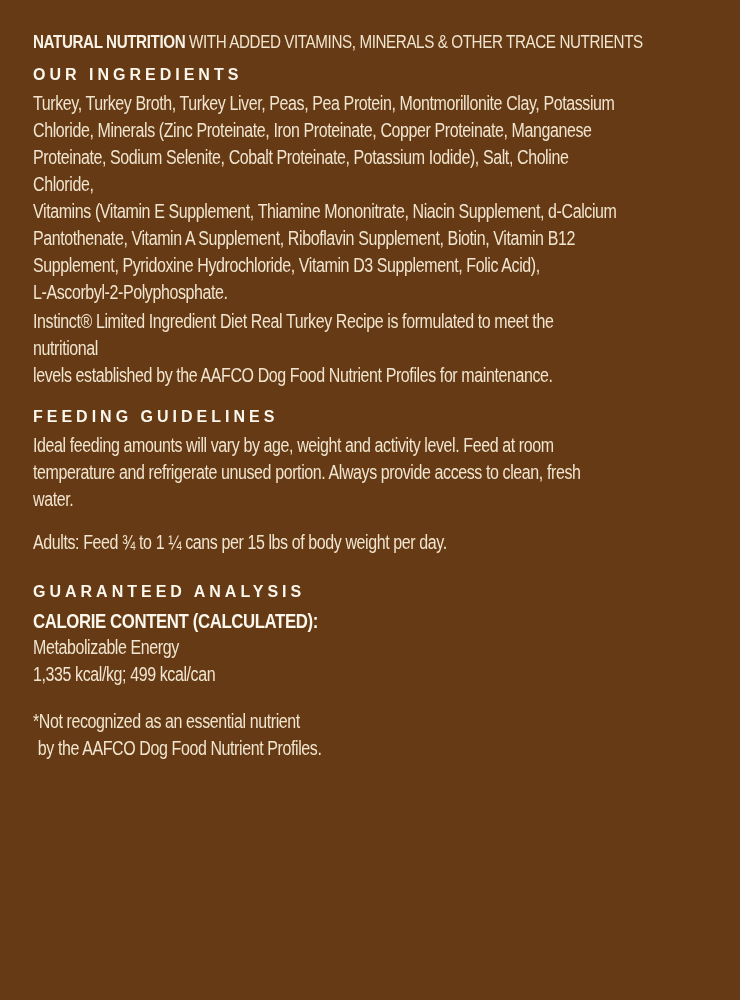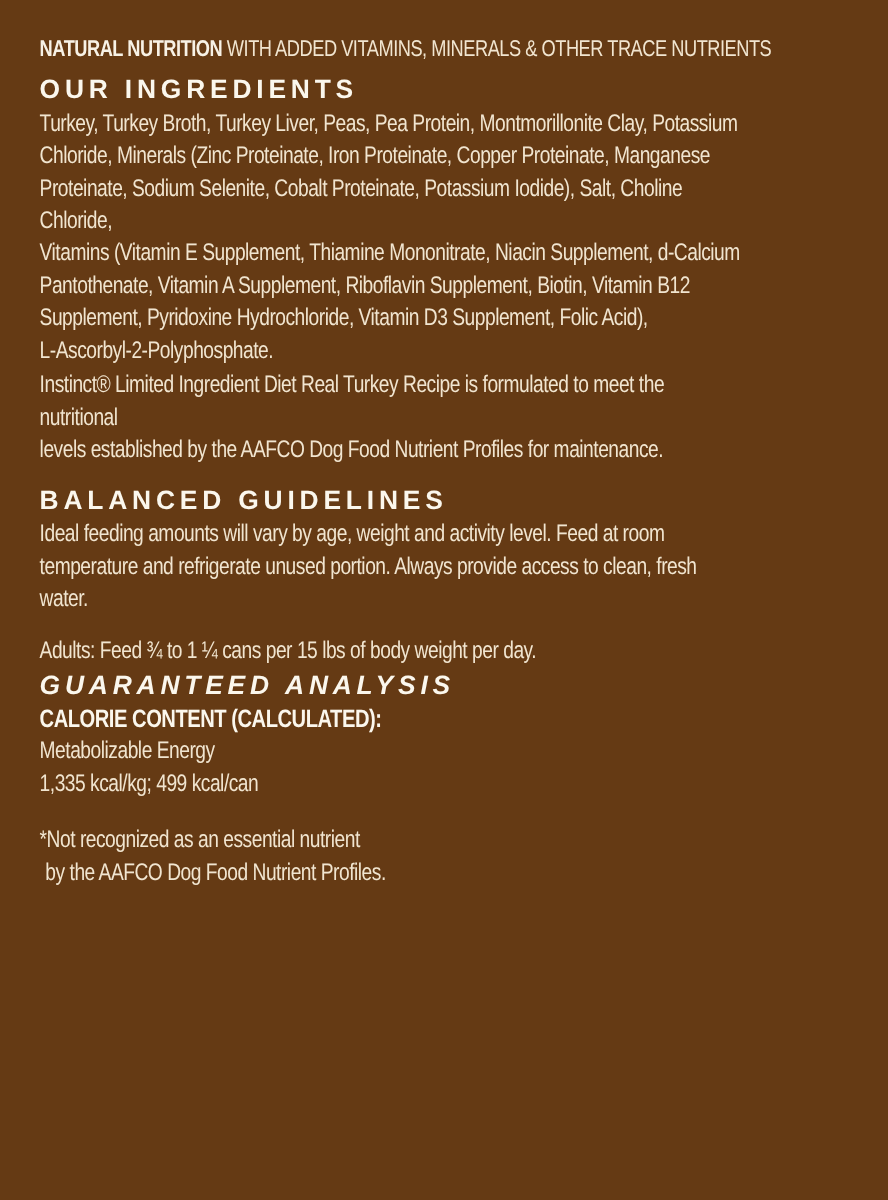--- a/index.html
+++ b/index.html
@@ -25,28 +25,28 @@
   .tagline {
     font-size: 19px;
     line-height: 24px;
     color: #f1e5d0;
     white-space: nowrap;
   }
   .tagline .strong { font-weight: 700; color: #f8f2e6; }
   .section-title {
     font-family: "Liberation Sans", sans-serif;
     font-weight: 700;
-    font-size: 22px;
+    font-size: 16px;
     line-height: 26px;
     letter-spacing: 4px;
     color: #fbf7ed;
     margin: 15px 0 2px 0;
   }
   .section-title.first { margin-top: 8px; }
-  .section-title.analysis { margin-top: 2px; font-style: italic; }
+  .section-title.analysis { margin-top: 23px; }
   .body-text {
     font-size: 20px;
     line-height: 27px;
     margin: 2px 0 0 0;
     white-space: pre-line;
     color: #f1e5d0;
   }
   .adults-line { margin-top: 16px; }
   .columns { display: flex; margin-top: 2px; }
   .col-left { width: 420px; flex: 0 0 420px; }
@@ -80,21 +80,21 @@
 Chloride, Minerals (Zinc Proteinate, Iron Proteinate, Copper Proteinate, Manganese
 Proteinate, Sodium Selenite, Cobalt Proteinate, Potassium Iodide), Salt, Choline Chloride,
 Vitamins (Vitamin E Supplement, Thiamine Mononitrate, Niacin Supplement, d-Calcium
 Pantothenate, Vitamin A Supplement, Riboflavin Supplement, Biotin, Vitamin B12
 Supplement, Pyridoxine Hydrochloride, Vitamin D3 Supplement, Folic Acid),
 L-Ascorbyl-2-Polyphosphate.</p>
 
   <p class="body-text condense">Instinct® Limited Ingredient Diet Real Turkey Recipe is formulated to meet the nutritional
 levels established by the AAFCO Dog Food Nutrient Profiles for maintenance.</p>
 
-  <div class="section-title">BALANCED GUIDELINES</div>
+  <div class="section-title">FEEDING GUIDELINES</div>
   <p class="body-text condense">Ideal feeding amounts will vary by age, weight and activity level. Feed at room
 temperature and refrigerate unused portion. Always provide access to clean, fresh water.</p>
   <p class="body-text condense adults-line">Adults: Feed ¾ to 1 ¼ cans per 15 lbs of body weight per day.</p>
 
   <div class="section-title analysis">GUARANTEED ANALYSIS</div>
 
   <div class="columns">
     <div class="col-right">
       <div class="condense">
         <div class="cal-heading">CALORIE CONTENT (CALCULATED):</div>

